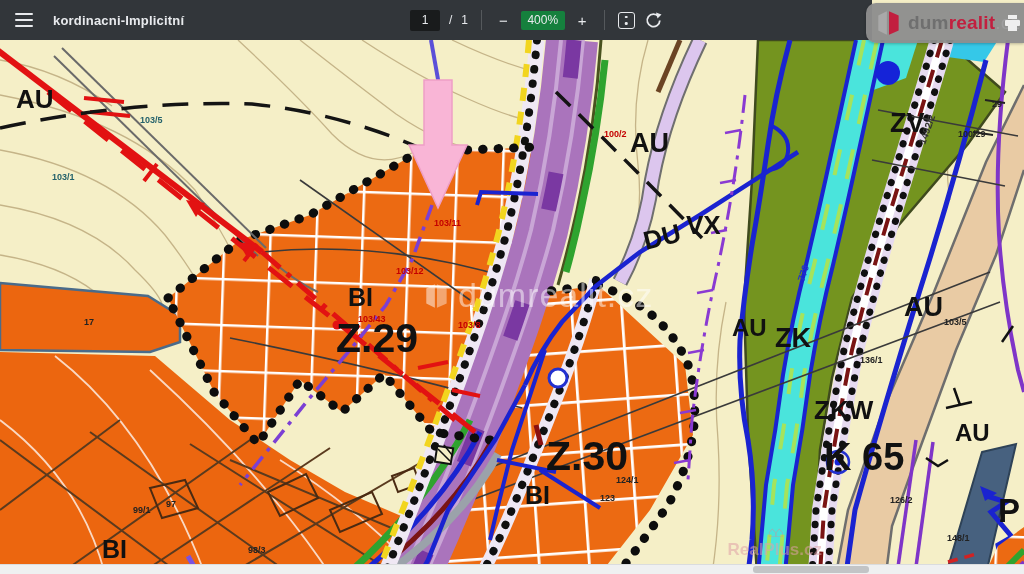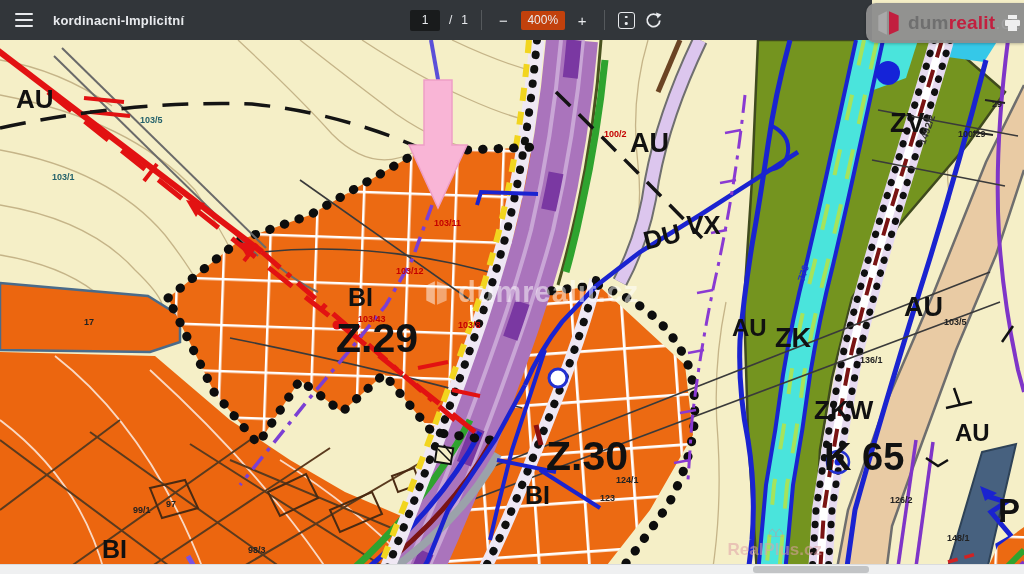--- a/index.html
+++ b/index.html
@@ -12,35 +12,35 @@
              justify-content:space-between;cursor:pointer;}
   .hamburger span{display:block;height:2px;background:#E8EAED;border-radius:1px;}
   .tb-title{font-size:13px;font-weight:700;margin-left:20px;letter-spacing:.2px;}
   .tb-center{position:absolute;left:410px;top:0;height:40px;display:flex;align-items:center;gap:9px;}
   .page-box{width:26px;height:19px;background:#191B1C;border:none;border-radius:2px;color:#E8EAED;
             font-size:12px;text-align:center;font-family:"Liberation Sans",sans-serif;}
   .tb-txt{font-size:12px;color:#E8EAED;}
   .tb-sep{width:1px;height:20px;background:#55595C;margin:0 4px;}
   .tb-btn{font-size:15px;color:#E8EAED;background:none;border:none;cursor:pointer;
           font-family:"Liberation Sans",sans-serif;padding:0 4px;}
-  .zoom-box{min-width:44px;height:19px;background:#c2410c;border-radius:2px;color:#E8EAED;
+  .zoom-box{min-width:44px;height:19px;background:#15803d;border-radius:2px;color:#E8EAED;
             font-size:12px;display:flex;align-items:center;justify-content:center;}
   .fit-icon{width:15px;height:15px;border:1.6px solid #E8EAED;border-radius:3px;position:relative;cursor:pointer;}
   .fit-icon i{position:absolute;left:50%;width:2.5px;height:2.5px;background:#E8EAED;border-radius:50%;transform:translateX(-50%);}
   .fit-icon i.t{top:3px}.fit-icon i.b{bottom:3px}
   
   .brand{position:absolute;top:3px;right:0;width:158px;height:40px;background:rgba(142,142,142,.96);
          border-radius:10px 0 0 10px;display:flex;align-items:center;z-index:40;box-shadow:0 1px 3px rgba(0,0,0,.25);}
   .brand .logotext{font-size:19px;font-weight:700;margin-left:6px;letter-spacing:.2px;}
   .brand .p1{color:#6F6F6F}.brand .p2{color:#C21F3F}.brand .p3{color:#9E9E9E;font-weight:400}
   
   .map{position:absolute;top:40px;left:0;width:828px;height:534px;}
   .wm-center{position:absolute;left:424px;top:236px;display:flex;align-items:center;gap:8px;
              opacity:.5;pointer-events:none;z-index:20;}
-  .wm-center .txt{color:#FFFFFF;font-size:29px;font-weight:700;letter-spacing:1px;}
+  .wm-center .txt{color:#FFFFFF;font-size:34px;font-weight:400;letter-spacing:1px;}
   .wm-corner{position:absolute;right:6px;bottom:14px;opacity:.55;z-index:20;pointer-events:none;
              color:#E0A2A8;font-size:17px;font-weight:700;text-align:center;}
   .wm-corner .roof{font-size:15px;color:#D98A92;letter-spacing:-2px;}
   
   .hscroll{position:absolute;left:0;bottom:0;width:1024px;height:9px;background:#EFF0F1;
            border-top:1px solid #DADCDE;z-index:25;}
   .hscroll .thumb{position:absolute;top:1px;left:753px;width:116px;height:7px;background:#C2C4C6;border-radius:3px;}
   svg text{font-family:"Liberation Sans",sans-serif;}
 </style>
 </head>

